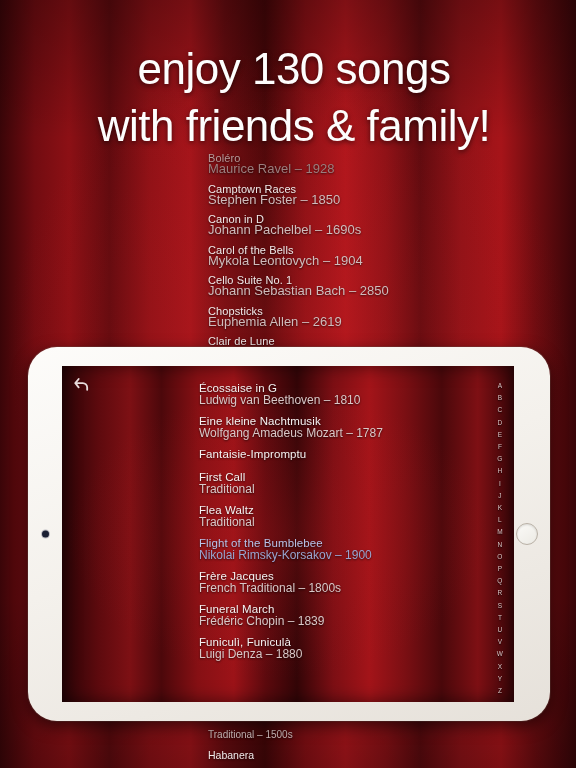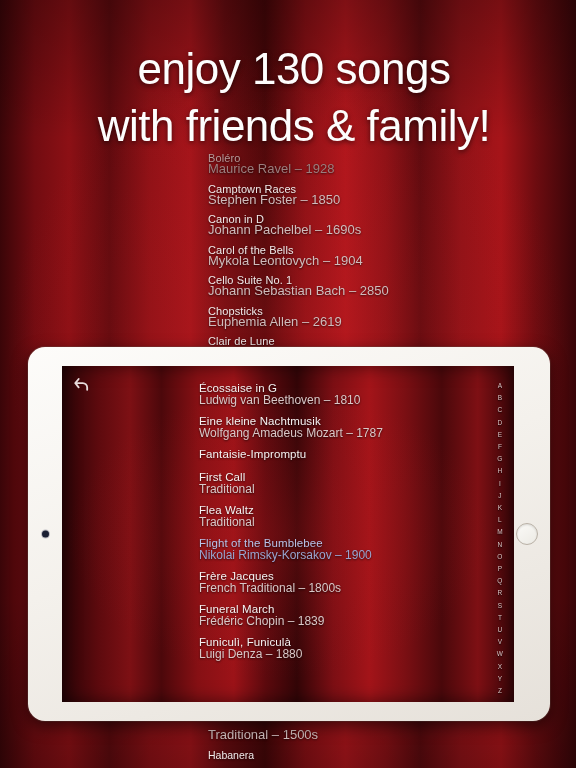--- a/index.html
+++ b/index.html
@@ -88,31 +88,31 @@
     left:208px; top:730px;
     width:300px;
     z-index:3;
   }
   .bg-list-bottom .song { margin-bottom:8.5px; }
   .bg-list-bottom .title {
     color:#f2eaea; font-size:10.5px; line-height:12px;
     text-shadow:0 1px 2px rgba(0,0,0,.6);
   }
   .bg-list-bottom .meta {
-    color:#cfbcbc; font-size:13px; line-height:10px;
+    color:#cfbcbc; font-size:10px; line-height:10px;
     text-shadow:0 1px 2px rgba(0,0,0,.6);
   }
 
   
   #tablet {
     position:absolute;
     left:28px; top:347px;
     width:522px; height:374px;
     background:linear-gradient(160deg,#fdfcfa 0%,#f4f1ec 45%,#e6e1da 100%);
-    border-radius:17px;
+    border-radius:29px;
     box-shadow:
       0 5px 16px rgba(0,0,0,.55),
       0 0 0 1px rgba(120,90,80,.35);
     z-index:5;
     padding-left:20px;
   }
   #tablet-screen {
     position:absolute;
     left:34px; top:19px;
     width:452px; height:336px;

